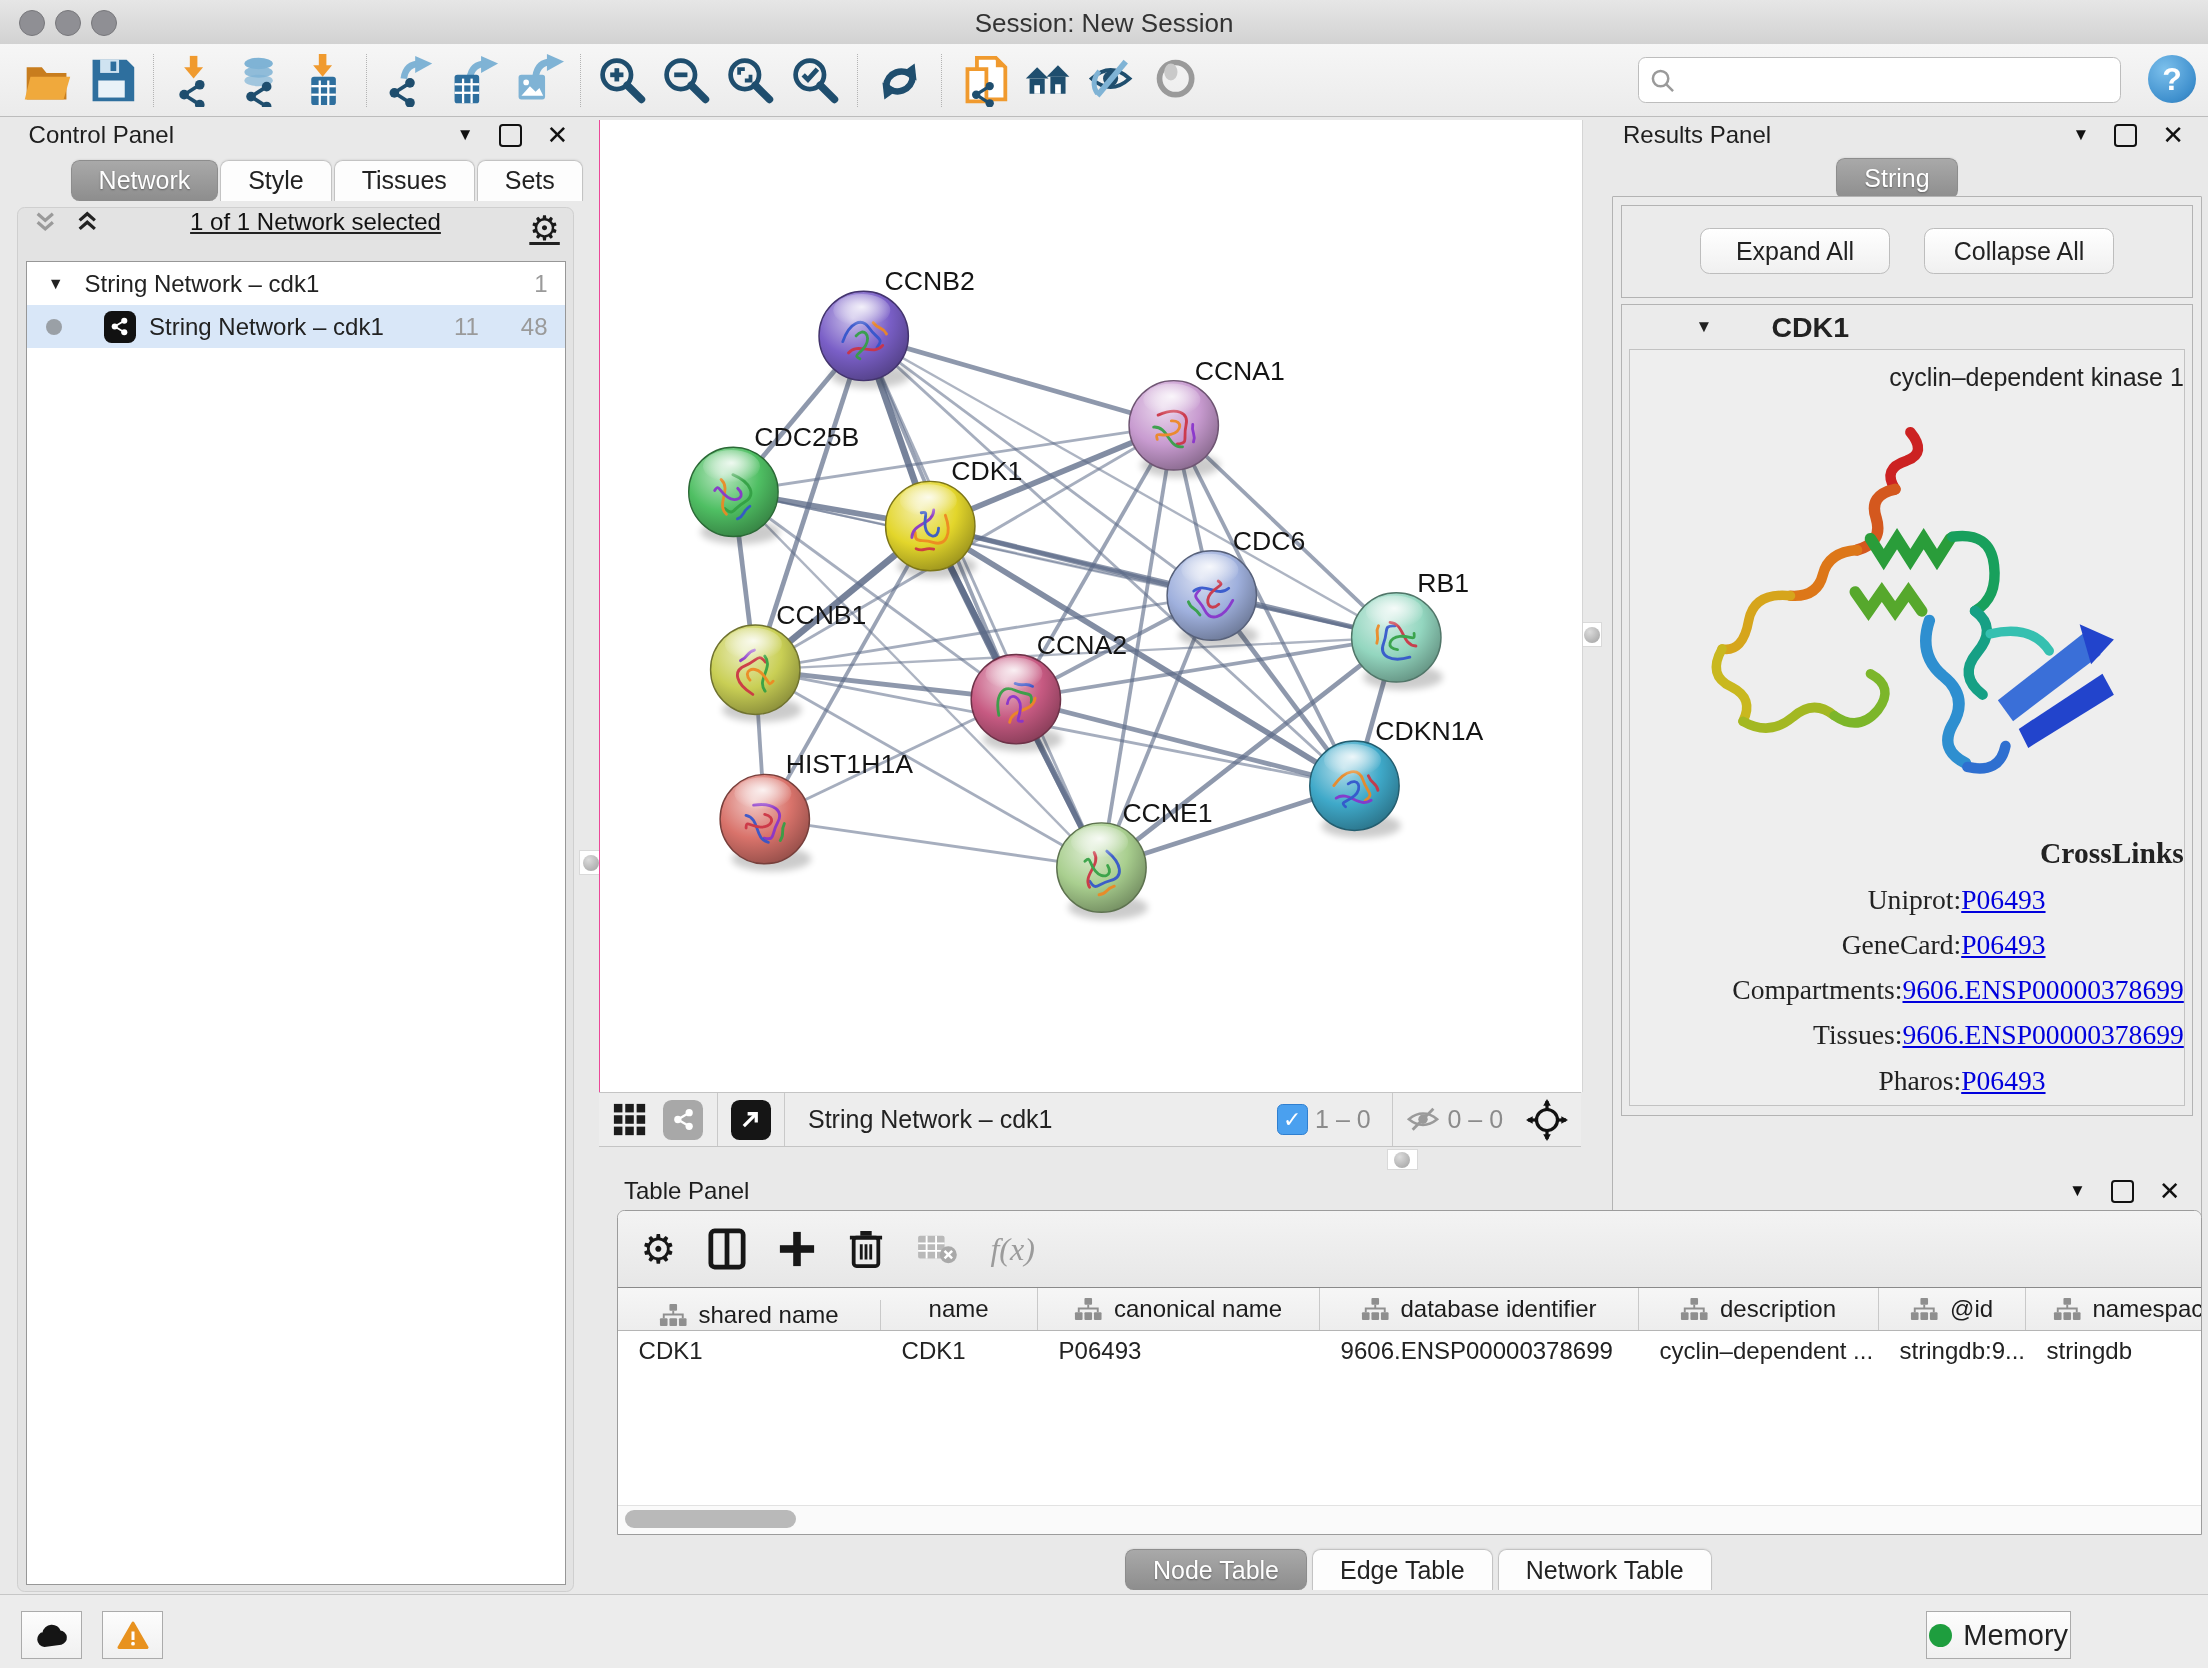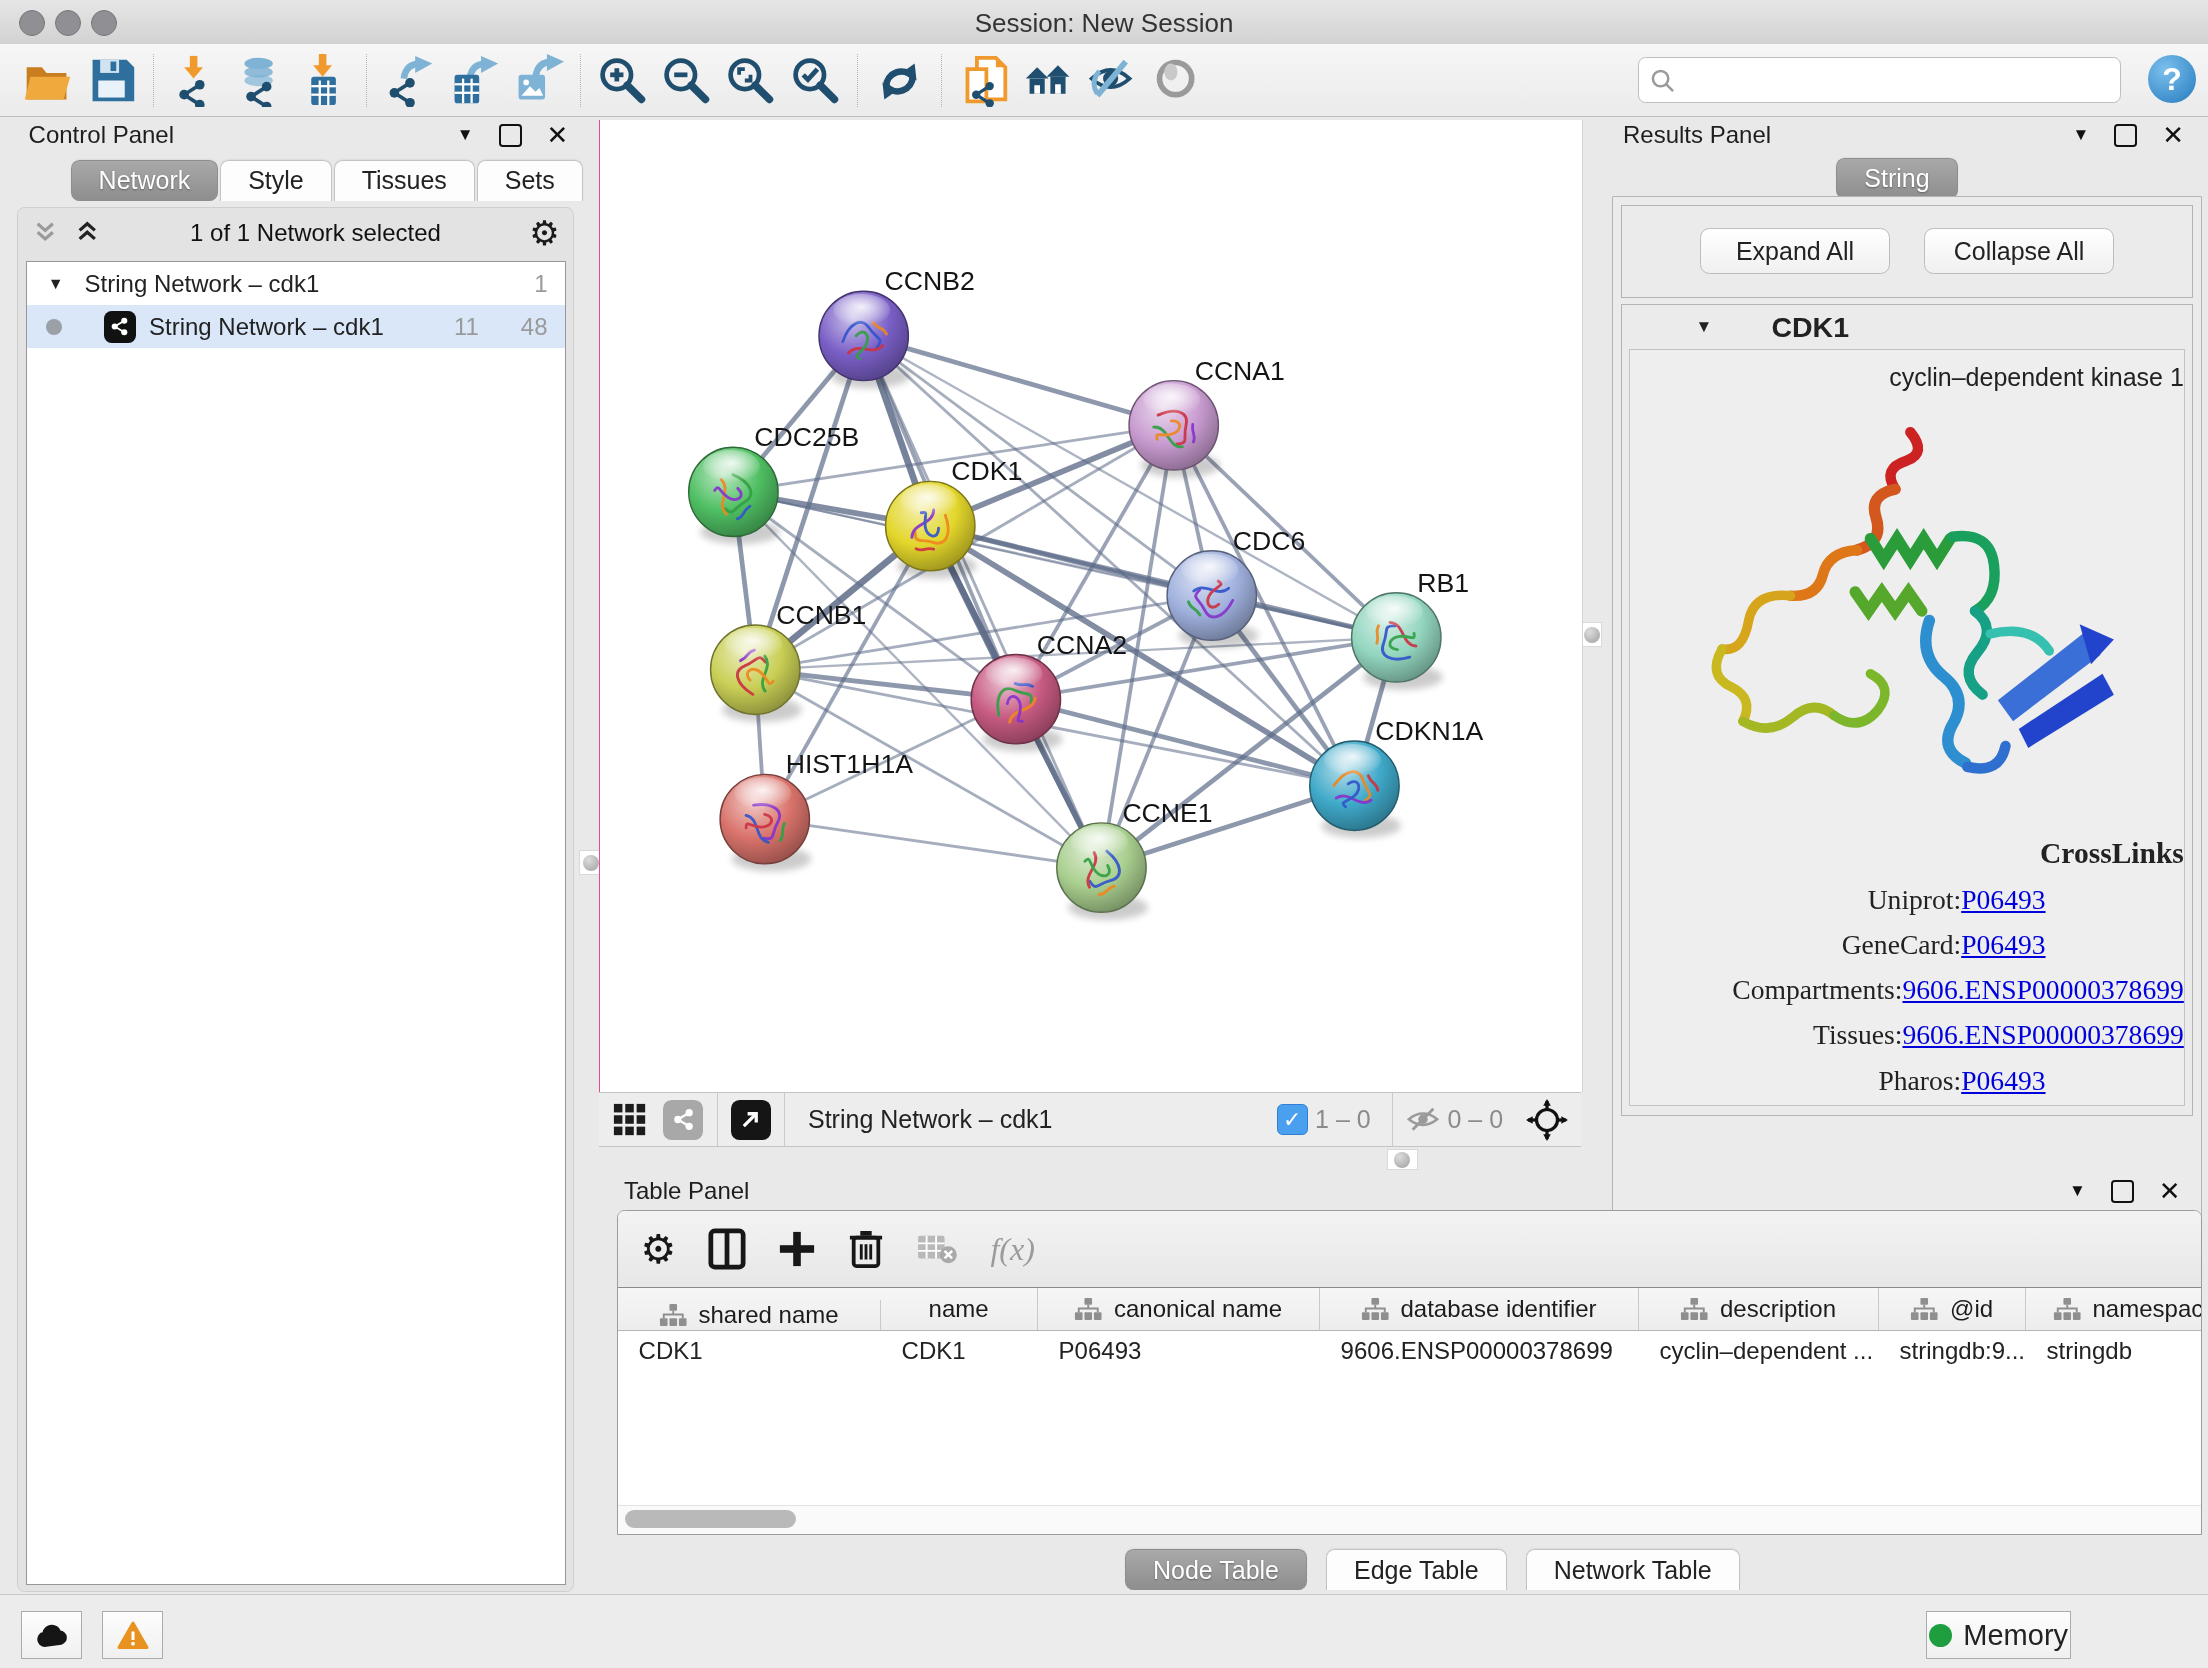--- a/index.html
+++ b/index.html
@@ -34,21 +34,21 @@
     font-size:25px;border:1px solid #c3c3c3;border-bottom:none;background:#fdfdfd;
     border-radius:8.6px 8.6px 0 0;box-shadow:0 -1px 1.9px rgba(0,0,0,.06);}
   .tab.active{background:linear-gradient(#a9a9a9,#8d8d8d);color:#fff;border-color:#8d8d8d;
     text-shadow:0 1px 1.9px rgba(0,0,0,.35);border-radius:8.6px;}
   
   #control-panel{position:absolute;left:7.6px;top:116px;width:574px;height:1478px;}
   #cp-header{display:flex;align-items:center;justify-content:space-between;height:38px;padding:0 13.3px 0 21px;}
   #cp-tabs{display:flex;gap:1.9px;margin-left:63px;margin-top:5.7px;}
   #cp-body{position:absolute;left:9.5px;top:91px;width:555px;height:1383px;background:#e3e3e3;
     border:1px solid #cfcfcf;border-radius:7.6px;}
-  #cp-toolrow{height:49px;display:flex;align-items:center;padding:0 13.3px;}
+  #cp-toolrow{height:49px;display:flex;align-items:flex-start;padding:0 13.3px;text-decoration:underline;}
   #cp-status{flex:1;text-align:center;font-size:24px;color:#111;}
   #cp-tree{position:absolute;left:7.6px;top:53px;right:7.6px;bottom:5.7px;background:#fff;border:1px solid #979797;}
   .tree-row{height:43px;display:flex;align-items:center;font-size:24px;}
   .tree-row .count{color:#9a9a9a;margin-left:auto;margin-right:17px;}
   .tree-row.selected{background:#d9e7f8;}
   .share-badge{width:32px;height:32px;border-radius:7.6px;background:#111;display:flex;align-items:center;justify-content:center;margin-right:13.3px;}
   
   #net-canvas{position:absolute;left:599px;top:120px;width:982px;height:972px;background:#fff;
     border-left:1px solid #ec4899;border-right:1px solid #d5d5d5;}
   #net-bar{position:absolute;left:599px;top:1092px;width:982px;height:55px;background:#ededed;
@@ -91,21 +91,21 @@
   .tp-icon{display:flex;align-items:center;justify-content:center;}
   #fx-label{font-family:"Liberation Serif","DejaVu Serif",serif;font-style:italic;font-size:32px;color:#9b9b9b;}
   #tbl-header{display:flex;height:42px;background:linear-gradient(#f6f6f6,#ededed);
     border-top:1.9px solid #8a8a8a;border-bottom:1px solid #b5b5b5;}
   .th{display:flex;align-items:center;justify-content:center;gap:11.4px;font-size:24px;color:#1c1c1c;
     border-right:1px solid #c9c9c9;box-sizing:border-box;flex:none;overflow:hidden;white-space:nowrap;}
   .tbl-row{display:flex;height:40px;background:#fff;}
   .td{font-size:24px;display:flex;align-items:center;padding-left:21px;box-sizing:border-box;flex:none;overflow:hidden;white-space:nowrap;}
   #tbl-scroll{position:absolute;left:0;bottom:0;width:100%;height:28.5px;background:#fafafa;border-top:1px solid #e2e2e2;}
   #tbl-thumb{position:absolute;left:7.6px;top:4.8px;width:171px;height:18px;border-radius:9.5px;background:#b9b9b9;}
-  #tp-tabs{position:absolute;left:516px;top:377px;display:flex;gap:19px;}
+  #tp-tabs{position:absolute;left:516px;top:377px;display:flex;gap:5px;}
   
   #statusbar{position:absolute;left:0;top:1594px;width:2208px;height:74px;background:#ececec;border-top:1px solid #c6c6c6;}
   .sb-btn{position:absolute;top:16px;height:46px;background:linear-gradient(#fdfdfd,#f0f0f0);
     border:1.9px solid #ababab;display:flex;align-items:center;justify-content:center;}
   #memory-btn{left:1926px;width:143px;font-size:29px;gap:11.4px;}
   #memory-dot{width:23px;height:23px;border-radius:50%;background:#1e9e3e;}
   svg{display:block;}
 </style>
 </head>
 <body>

